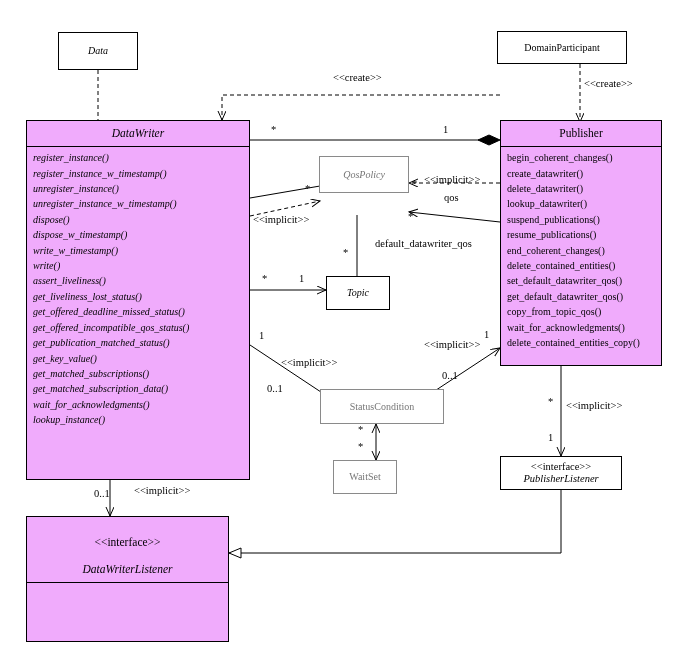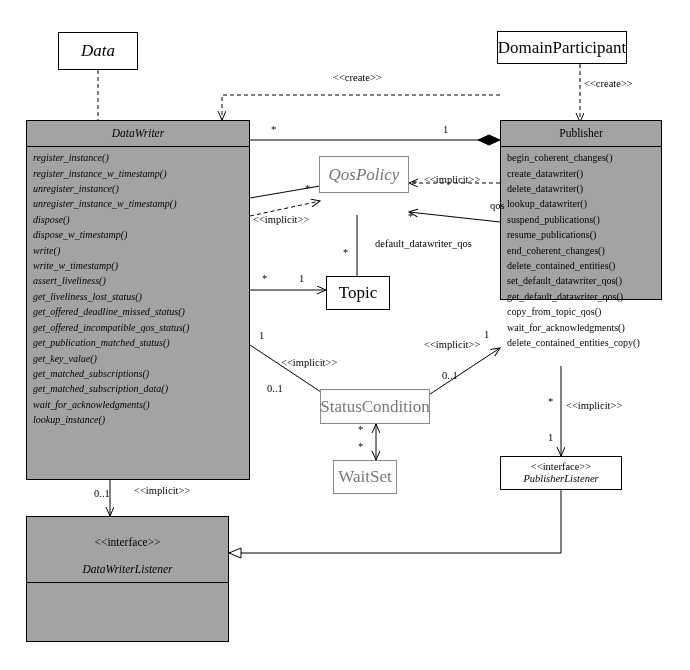--- a/index.html
+++ b/index.html
@@ -7,21 +7,21 @@
     width:690px;height:670px;
     background:#ffffff;
     font-family:"Liberation Serif", serif;
     position:relative;
     overflow:hidden;
   }
   #diagram{position:absolute;left:0;top:0;width:690px;height:670px;}
   .box{
     position:absolute;
     border:1px solid #000;
-    background:#a3a3a3;
+    background:#f0abfc;
     box-sizing:border-box;
   }
   .box .hdr{
     text-align:center;
     font-style:italic;
     font-size:11.5px;
     padding:6px 2px 6px 2px;
     border-bottom:1px solid #000;
     white-space:pre-line;
     line-height:1.15;
@@ -36,21 +36,21 @@
     line-height:15.4px;
     white-space:nowrap;
   }
   .box.italicops .ops div{font-style:italic;}
   .simple{
     position:absolute;
     border:1px solid #000;
     background:#fff;
     display:flex;align-items:center;justify-content:center;
     text-align:center;
-    font-size:17px;
+    font-size:10px;
     box-sizing:border-box;
     line-height:1.15;
   }
   .simple.it{font-style:italic;}
   .gray{color:#777;border-color:#8a8a8a;}
   .lbl{
     position:absolute;
     font-size:10.5px;
     color:#000;
     white-space:nowrap;
@@ -117,36 +117,36 @@
 
   <div class="box italicops" style="left:26px;top:120px;width:224px;height:360px;">
     <div class="hdr">DataWriter</div>
     <div class="ops">
       <div>register_instance()</div>
       <div>register_instance_w_timestamp()</div>
       <div>unregister_instance()</div>
       <div>unregister_instance_w_timestamp()</div>
       <div>dispose()</div>
       <div>dispose_w_timestamp()</div>
+      <div>write_w_timestamp()</div>
       <div>write()</div>
-      <div>write_w_timestamp()</div>
       <div>assert_liveliness()</div>
       <div>get_liveliness_lost_status()</div>
       <div>get_offered_deadline_missed_status()</div>
       <div>get_offered_incompatible_qos_status()</div>
       <div>get_publication_matched_status()</div>
       <div>get_key_value()</div>
       <div>get_matched_subscriptions()</div>
       <div>get_matched_subscription_data()</div>
       <div>wait_for_acknowledgments()</div>
       <div>lookup_instance()</div>
     </div>
   </div>
 
-  <div class="box" style="left:500px;top:120px;width:162px;height:180px;">
+  <div class="box" style="left:500px;top:120px;width:162px;height:246px;">
     <div class="hdr plain">Publisher</div>
     <div class="ops">
       <div>begin_coherent_changes()</div>
       <div>create_datawriter()</div>
       <div>delete_datawriter()</div>
       <div>lookup_datawriter()</div>
       <div>suspend_publications()</div>
       <div>resume_publications()</div>
       <div>end_coherent_changes()</div>
       <div>delete_contained_entities()</div>
@@ -155,25 +155,25 @@
       <div>copy_from_topic_qos()</div>
       <div>wait_for_acknowledgments()</div>
       <div>delete_contained_entities_copy()</div>
     </div>
   </div>
 
   <div class="simple it gray" style="left:319px;top:156px;width:90px;height:37px;">
     <span>QosPolicy</span>
   </div>
 
-  <div class="simple" style="left:326px;top:276px;width:64px;height:34px;">
+  <div class="simple" style="left:326px;top:276px;width:64px;height:34px;font-style:italic;">
     <span>Topic</span>
   </div>
 
-  <div class="simple gray" style="left:320px;top:389px;width:110px;height:35px;">
+  <div class="simple gray" style="left:320px;top:389px;width:124px;height:35px;">
     <span>StatusCondition</span>
   </div>
 
   <div class="simple gray" style="left:333px;top:460px;width:64px;height:34px;">
     <span>WaitSet</span>
   </div>
 
   <div class="simple it" style="left:500px;top:456px;width:122px;height:34px;font-size:10.5px;">
     <span><span style="font-style:normal;">&lt;&lt;interface&gt;&gt;</span><br><span>PublisherListener</span></span>
   </div>
@@ -185,21 +185,21 @@
     </div>
   </div>
 
   <div class="lbl" style="left:333px;top:72px;">&lt;&lt;create&gt;&gt;</div>
   <div class="lbl" style="left:584px;top:78px;">&lt;&lt;create&gt;&gt;</div>
 
   <div class="lbl" style="left:271px;top:124px;">*</div>
   <div class="lbl" style="left:443px;top:124px;">1</div>
 
   <div class="lbl" style="left:424px;top:174px;">&lt;&lt;implicit&gt;&gt;</div>
-  <div class="lbl" style="left:444px;top:200px;margin-left:46px;">qos</div>
+  <div class="lbl" style="left:444px;top:192px;">qos</div>
   <div class="lbl" style="left:253px;top:214px;">&lt;&lt;implicit&gt;&gt;</div>
 
   <div class="lbl" style="left:305px;top:183px;">*</div>
   <div class="lbl" style="left:412px;top:178px;">*</div>
   <div class="lbl" style="left:408px;top:211px;">*</div>
   <div class="lbl" style="left:343px;top:247px;">*</div>
 
   <div class="lbl" style="left:375px;top:238px;">default_datawriter_qos</div>
 
   <div class="lbl" style="left:262px;top:273px;">*</div>

